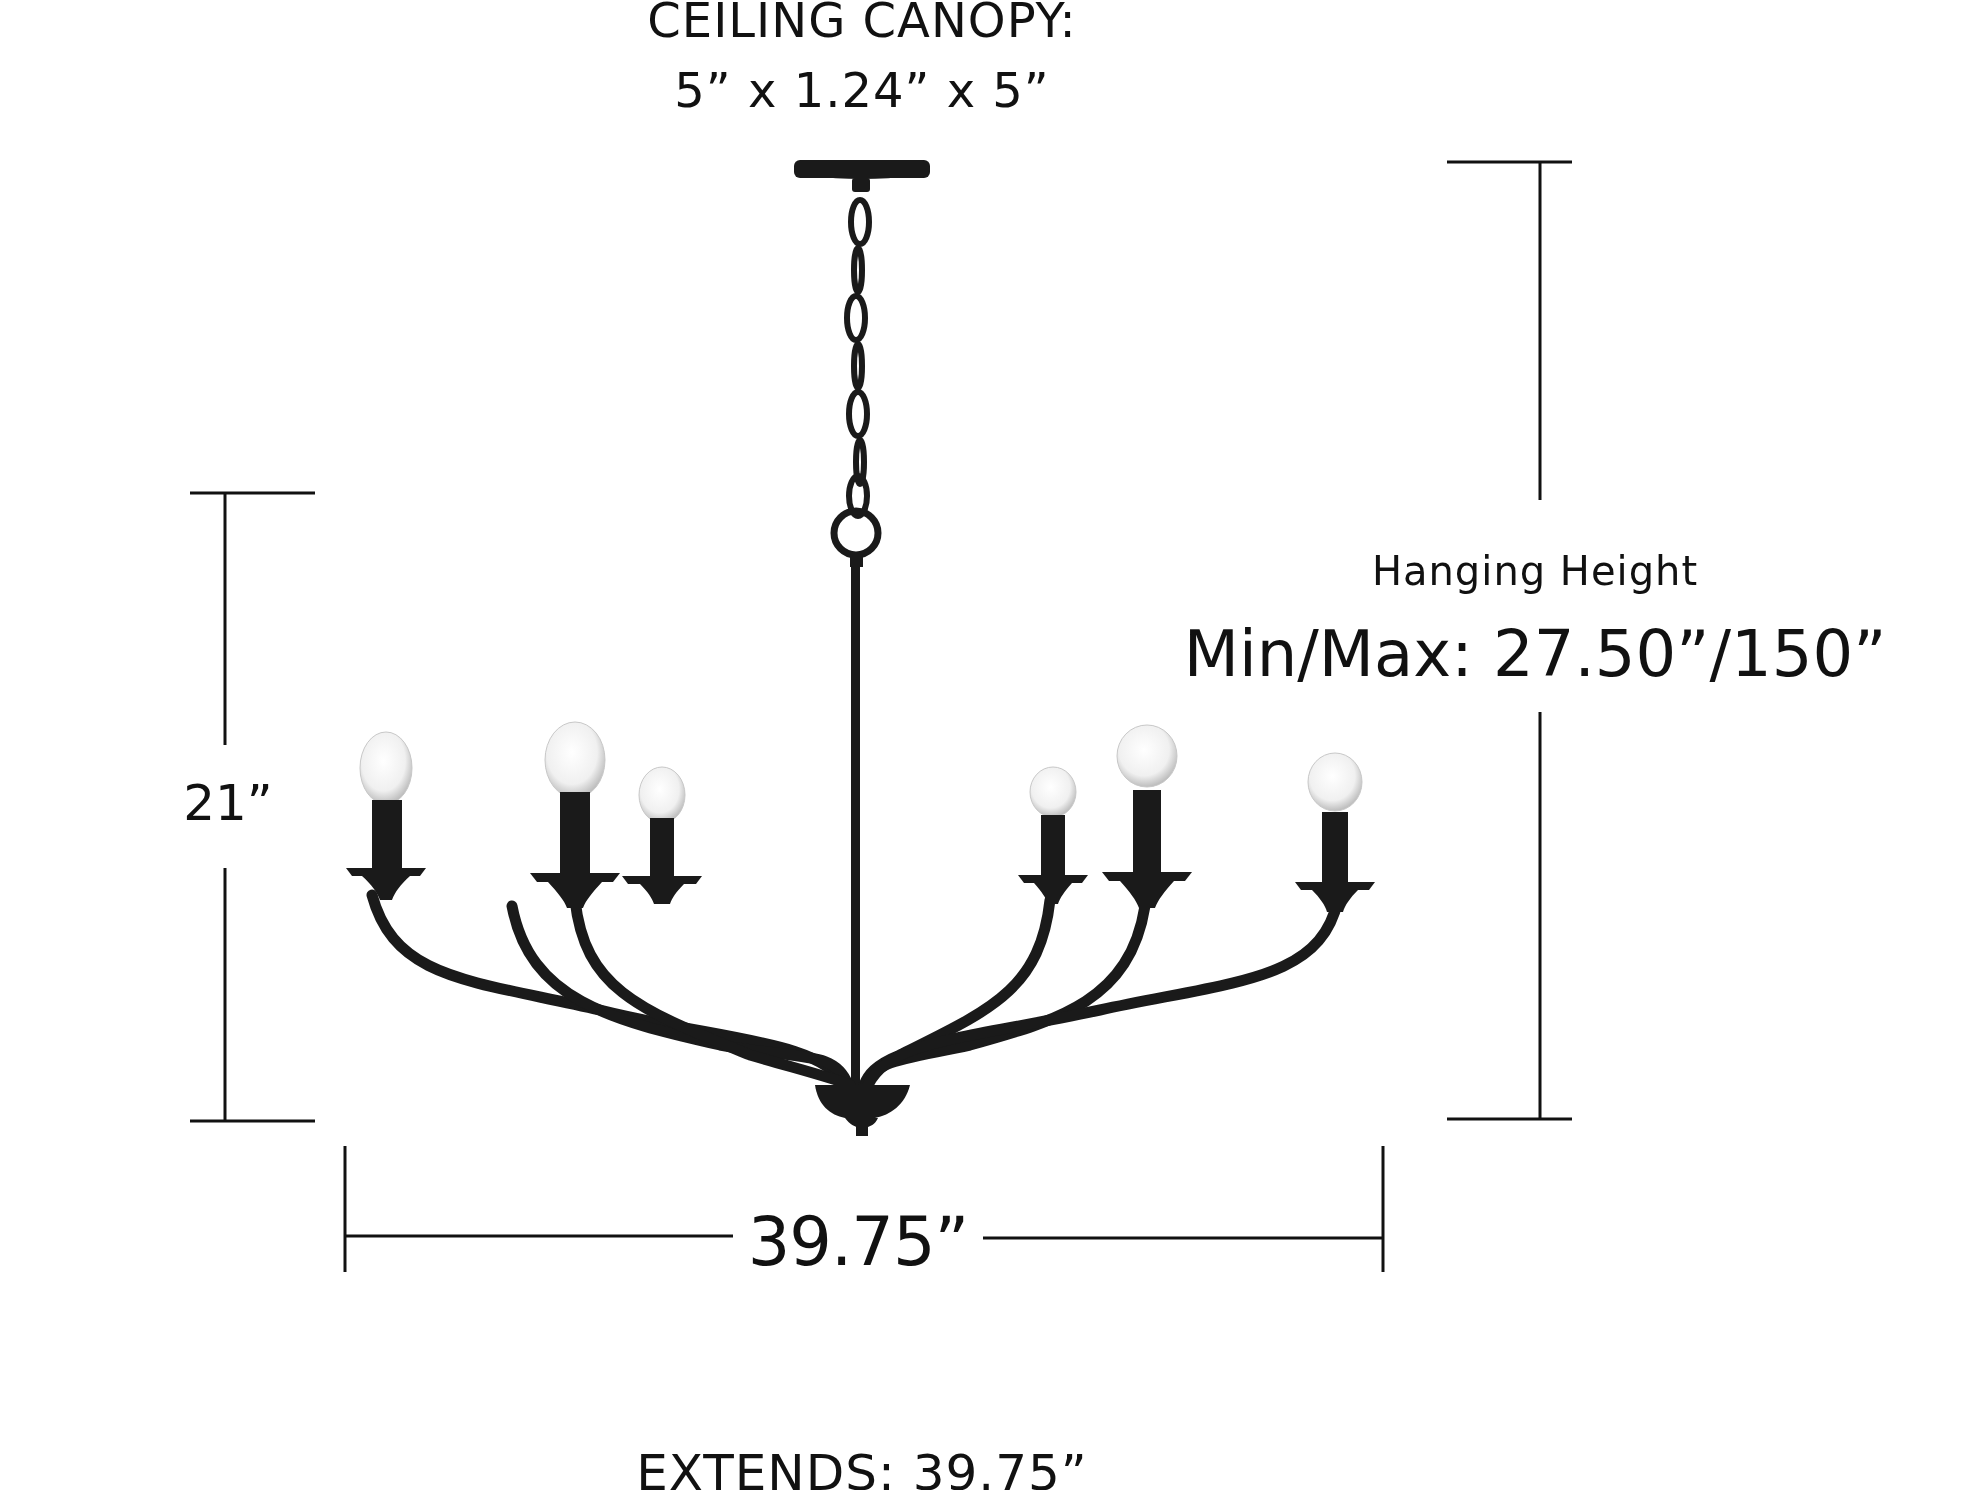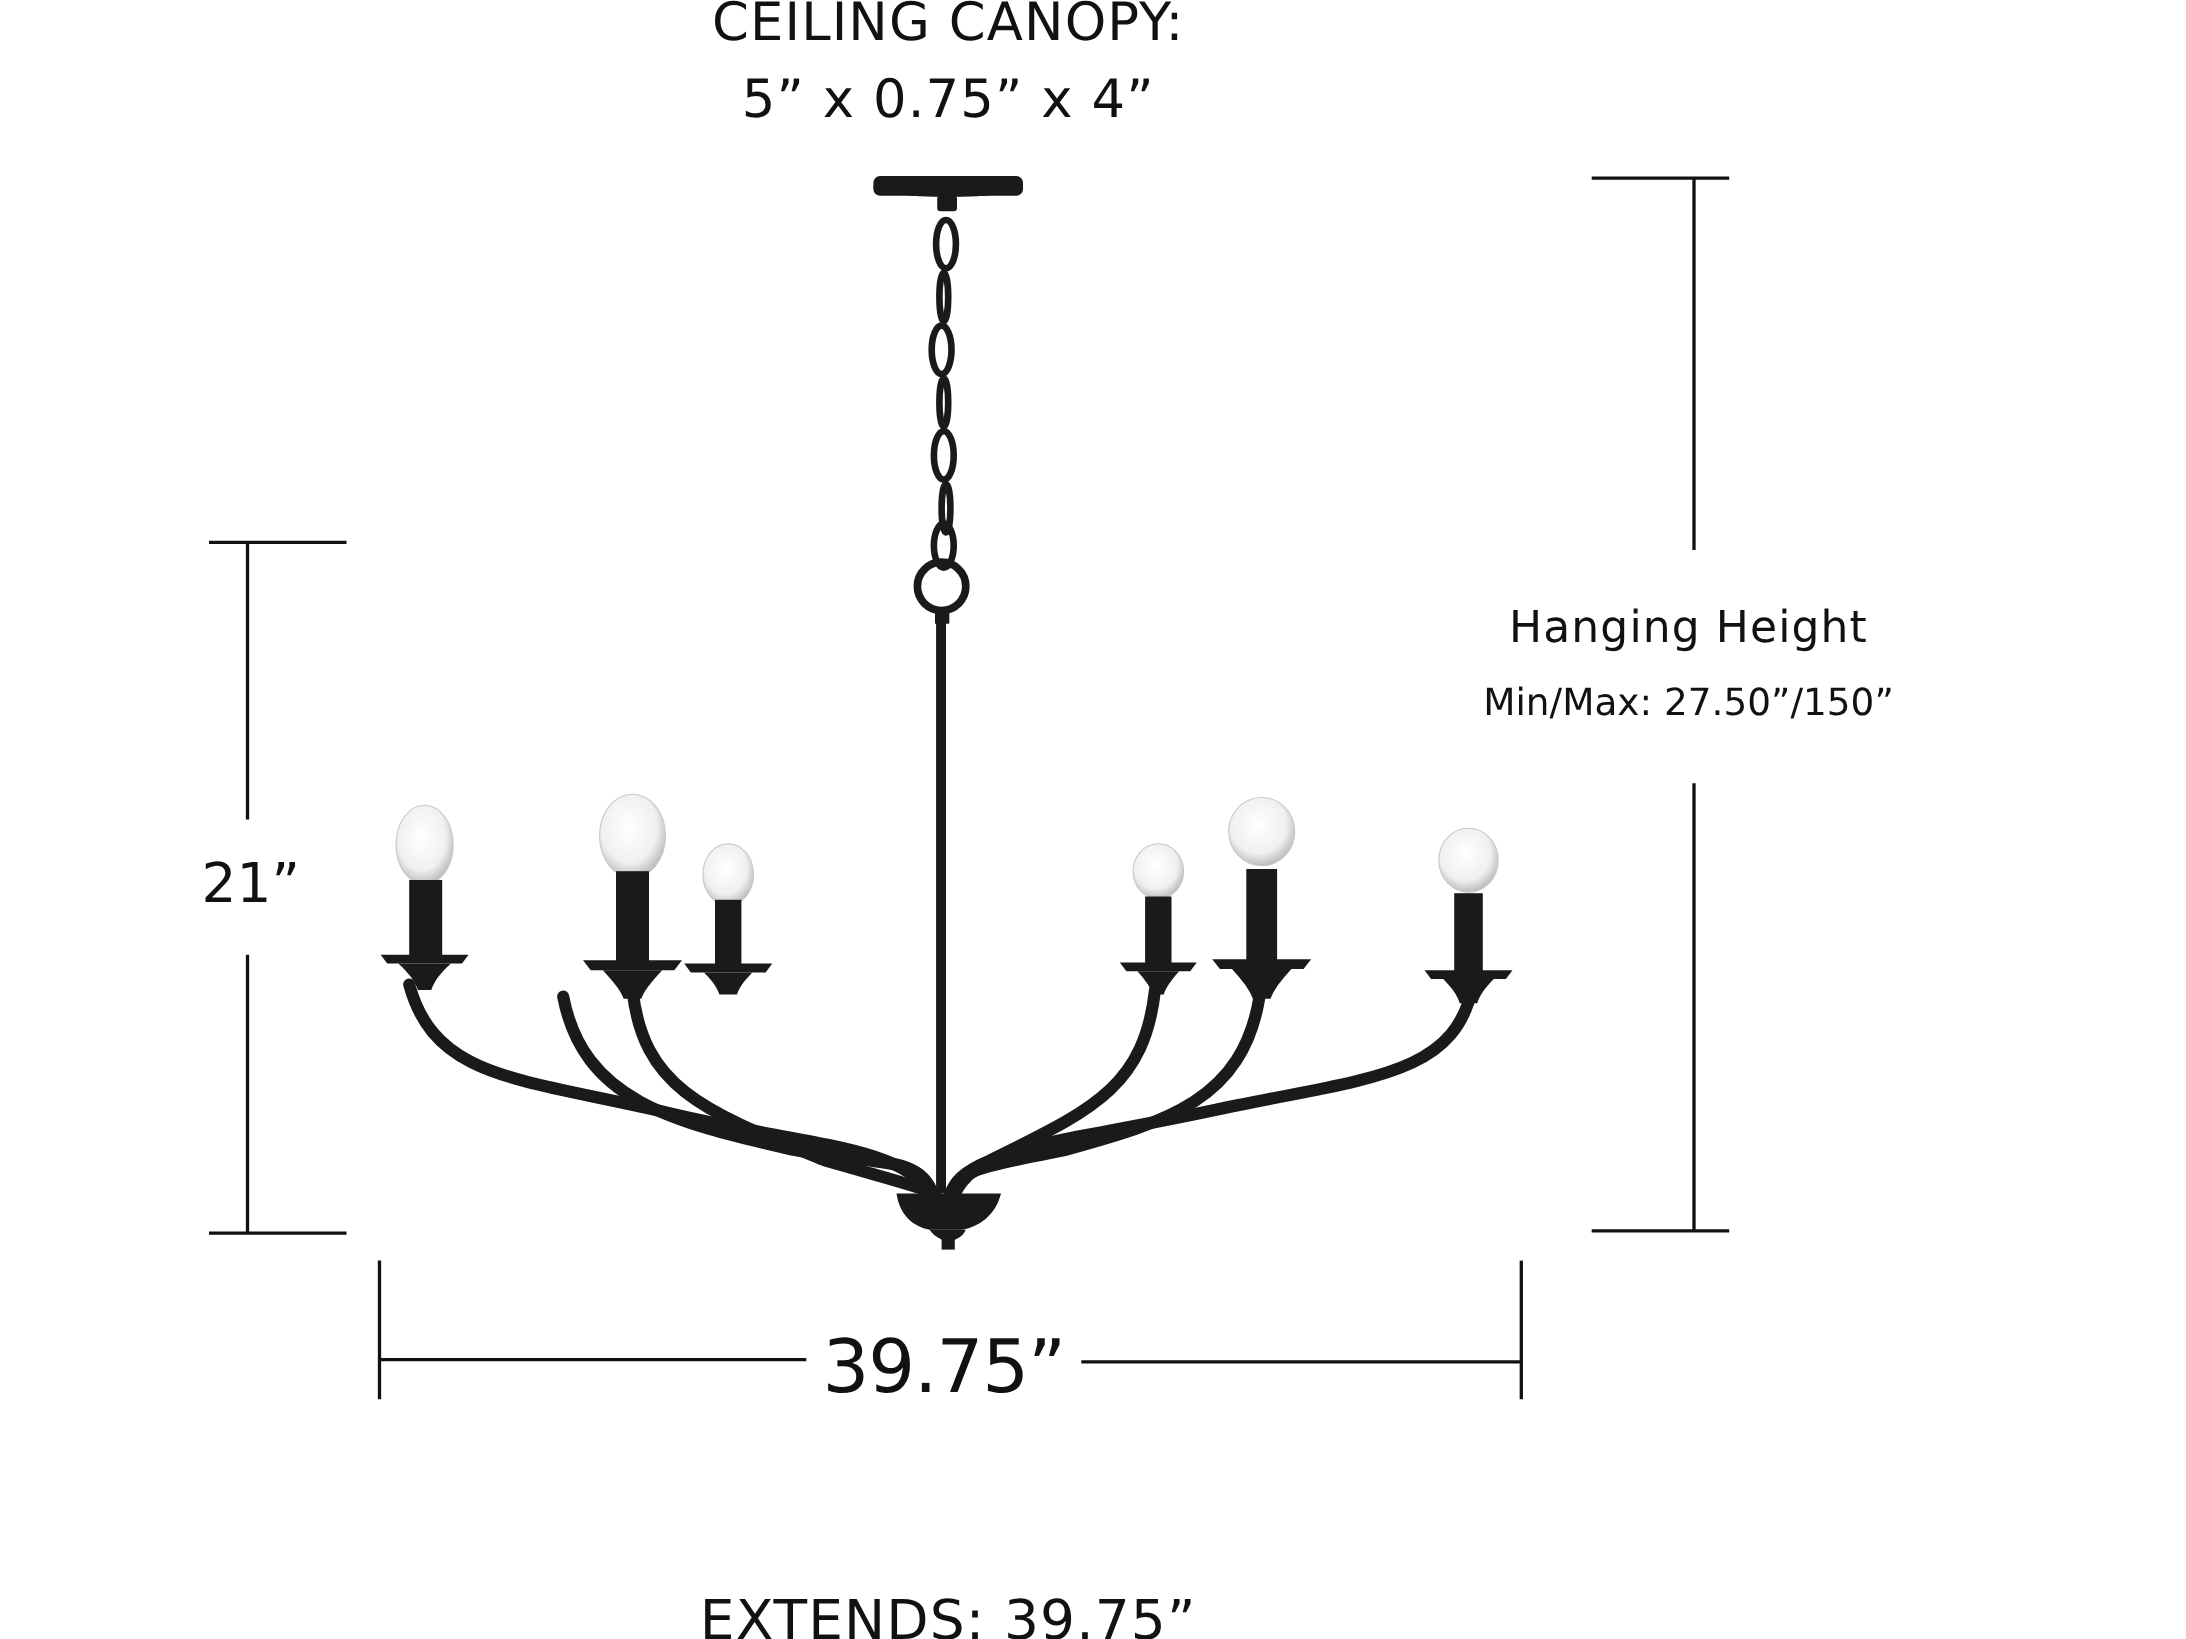--- a/index.html
+++ b/index.html
@@ -122,22 +122,22 @@
 
   <g stroke="#111111" stroke-width="3">
     <line x1="345" y1="1146" x2="345" y2="1272"></line>
     <line x1="345" y1="1236" x2="733" y2="1236"></line>
     <line x1="983" y1="1238" x2="1383" y2="1238"></line>
     <line x1="1383" y1="1146" x2="1383" y2="1272"></line>
   </g>
 </svg>
 
 <div class="txt center" style="left:862px; top:-4px; font-size:48px;">CEILING CANOPY:</div>
-<div class="txt center" style="left:862px; top:66px; font-size:48px;">5” x 0.75” x 4”</div>
+<div class="txt center" style="left:862px; top:66px; font-size:48px;">5” x 1.24” x 5”</div>
 
 <div class="txt center" style="left:228px; top:778px; font-size:50px; letter-spacing:0;">21”</div>
 
 <div class="txt center" style="left:1535px; top:551px; font-size:40px;">Hanging Height</div>
-<div class="txt center" style="left:1535px; top:622px; font-size:34px; letter-spacing:0;">Min/Max: 27.50”/150”</div>
+<div class="txt center" style="left:1535px; top:622px; font-size:64px; letter-spacing:0;">Min/Max: 27.50”/150”</div>
 
 <div class="txt center" style="left:858px; top:1209px; font-size:67px; letter-spacing:-1px;">39.75”</div>
 
 <div class="txt center" style="left:862px; top:1448px; font-size:50px;">EXTENDS: 39.75”</div>
 
 </body></html>

